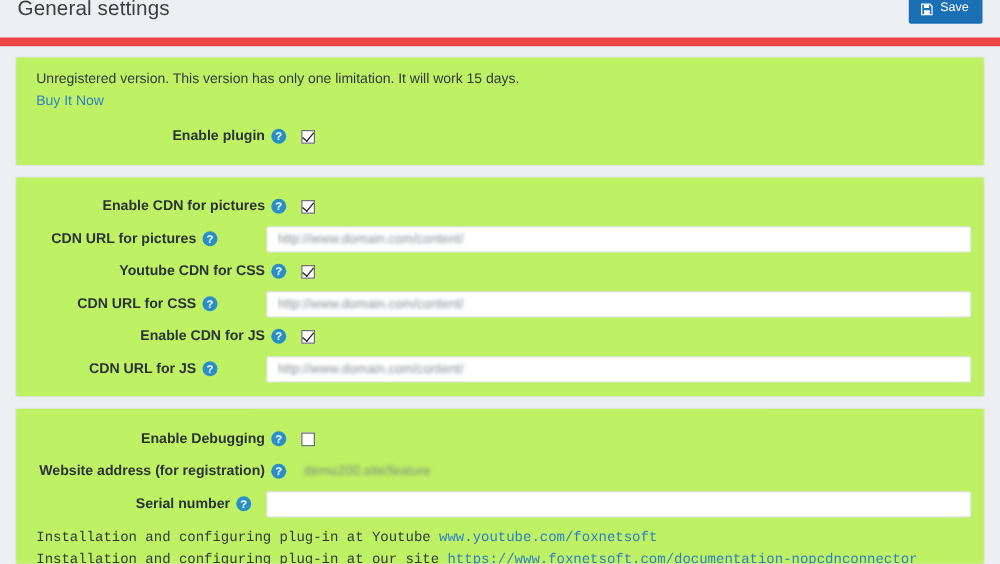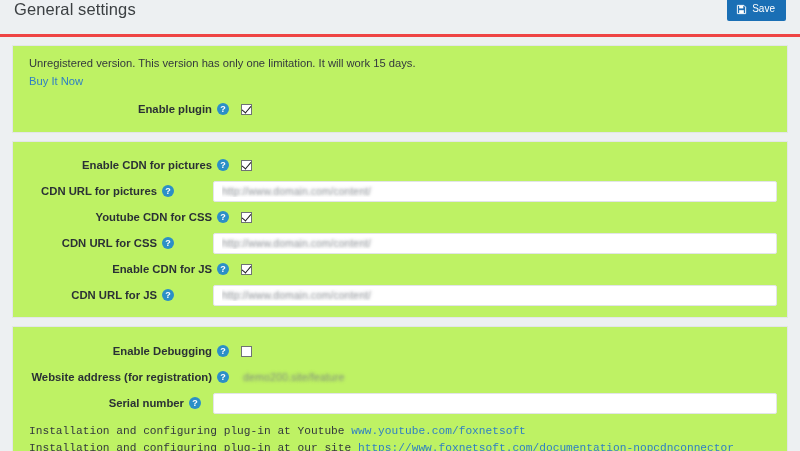--- a/index.html
+++ b/index.html
@@ -13,21 +13,21 @@
   .page { position: relative; width: 800px; height: 451px; background: #edf0f2; }
 
   
   .topbar {
     position: relative;
     height: 37px;
     background: #edf0f2;
     display: flex;
     align-items: center;
     padding: 0 14px 16px 14px;
-    border-bottom: 3px solid #ef4444;
+    border-bottom: 7px solid #ef4444;
   }
   .page-title {
     font-size: 16.5px;
     color: #3c4043;
     font-weight: 400;
     letter-spacing: .1px;
     flex: 1;
   }
   .save-button {
     display: inline-flex;

